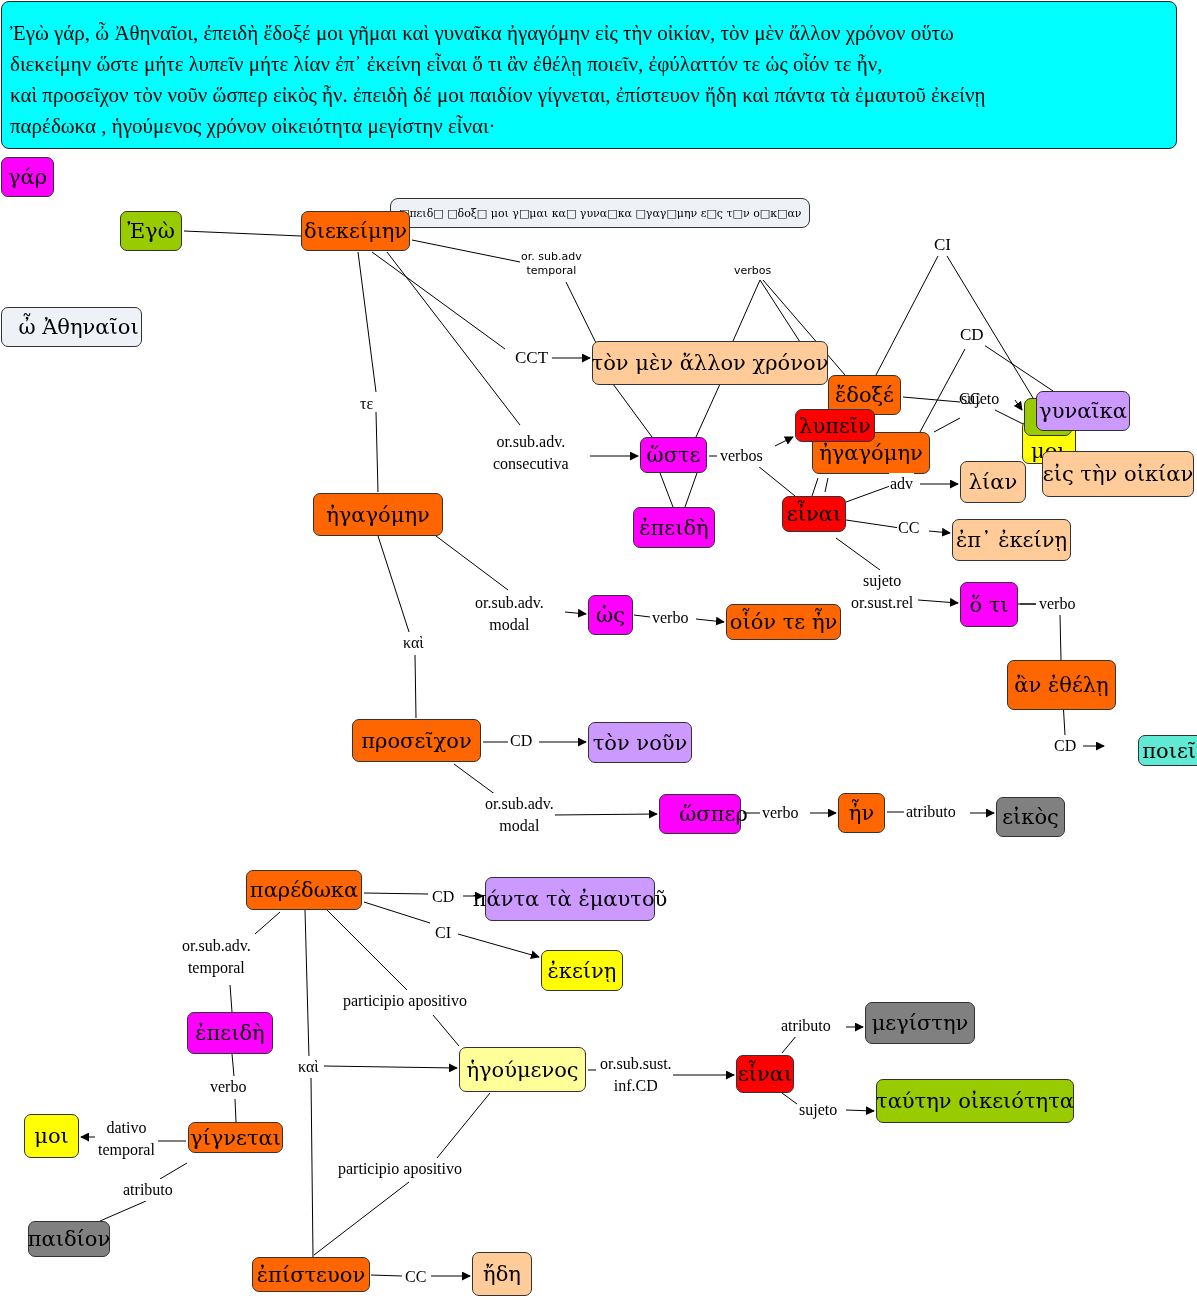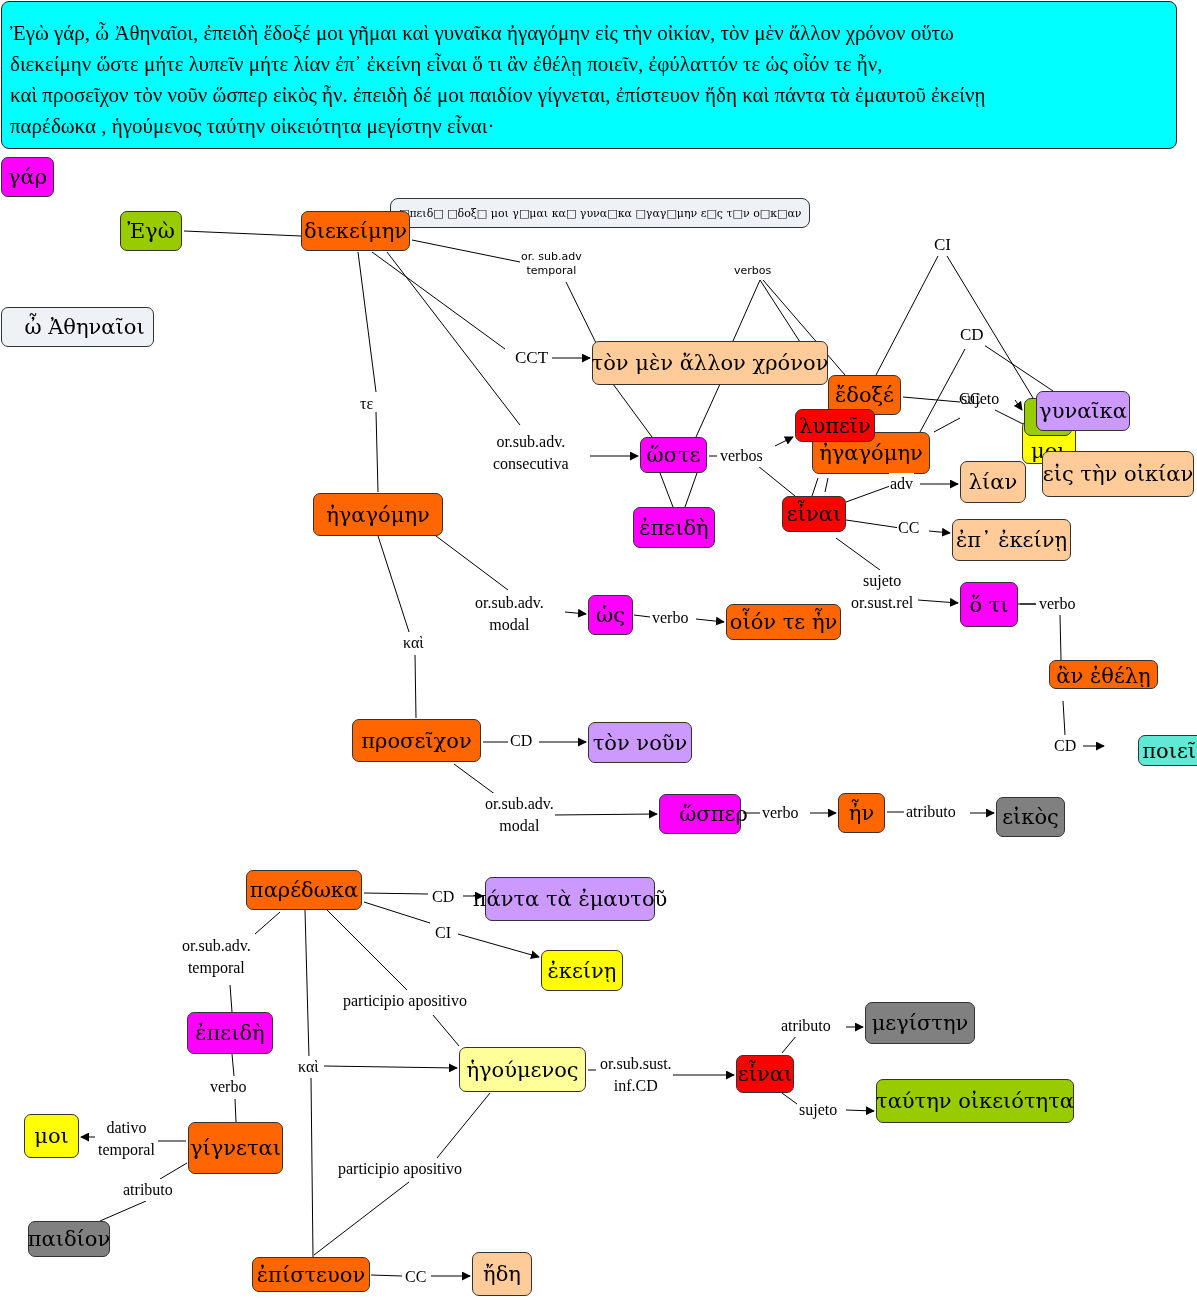--- a/index.html
+++ b/index.html
@@ -22,21 +22,21 @@
              display: flex; align-items: center; padding-left: 8px; white-space: nowrap; overflow: hidden;
              font-family: "DejaVu Serif", serif; }
 </style>
 </head>
 <body>
 
 <div id="header">
   <p>Ἐγὼ γάρ, ὦ Ἀθηναῖοι, ἐπειδὴ ἔδοξέ μοι γῆμαι  καὶ γυναῖκα ἠγαγόμην  εἰς τὴν οἰκίαν, τὸν μὲν ἄλλον χρόνον οὕτω</p>
   <p>διεκείμην ὥστε  μήτε λυπεῖν μήτε λίαν  ἐπ᾿ ἐκείνη εἶναι ὅ τι ἂν ἐθέλῃ ποιεῖν, ἐφύλαττόν τε  ὡς οἷόν τε ἦν,</p>
   <p> καὶ προσεῖχον τὸν νοῦν ὥσπερ εἰκὸς ἦν. ἐπειδὴ δέ μοι παιδίον γίγνεται, ἐπίστευον ἤδη καὶ πάντα τὰ ἐμαυτοῦ ἐκείνῃ</p>
-  <p>παρέδωκα , ἡγούμενος ταύτην οἰκειότητα μεγίστην εἶναι·</p>
+  <p>παρέδωκα , ἡγούμενος χρόνον οἰκειότητα μεγίστην εἶναι·</p>
 </div>
 
 <svg id="links">
   <defs>
     <marker id="arr" viewBox="0 0 10 10" refX="9" refY="5" markerWidth="9" markerHeight="9" orient="auto">
       <path d="M0,0 L10,5 L0,10 z" fill="#000"></path>
     </marker>
   </defs>
 <line x1="184" y1="231" x2="301" y2="236" stroke="#000" stroke-width="1"></line>
     <line x1="412" y1="240" x2="520" y2="262" stroke="#000" stroke-width="1"></line>
@@ -122,21 +122,21 @@
   </svg>
 
 <div id="tooltip">□πειδ□ □δοξ□ μοι γ□μαι  κα□ γυνα□κα □γαγ□μην  ε□ς τ□ν ο□κ□αν</div>
 
 <div class="node" style="left:1px;top:157px;width:53px;height:40px;background:#ff00ff;">
     <span>γάρ</span>
   </div>
 <div class="node" style="left:120px;top:211px;width:62px;height:40px;background:#99cc00;">
     <span>Ἐγὼ</span>
   </div>
-<div class="node" style="left:1px;top:307px;width:153px;height:40px;background:#eef2f6;padding-left:14px;">
+<div class="node" style="left:1px;top:307px;width:141px;height:40px;background:#eef2f6;padding-left:14px;">
     <span>ὦ Ἀθηναῖοι</span>
   </div>
 <div class="node" style="left:592px;top:341px;width:236px;height:44px;background:#ffcc99;">
     <span>τὸν μὲν ἄλλον χρόνον</span>
   </div>
 <div class="node" style="left:828px;top:375px;width:73px;height:40px;background:#ff6600;">
     <span>ἔδοξέ</span>
   </div>
 <div class="node" style="left:812px;top:432px;width:118px;height:42px;background:#ff6600;">
     <span>ἠγαγόμην</span>
@@ -179,21 +179,21 @@
   </div>
 <div class="node" style="left:588px;top:595px;width:45px;height:40px;background:#ff00ff;">
     <span>ὡς</span>
   </div>
 <div class="node" style="left:726px;top:604px;width:115px;height:36px;background:#ff6600;">
     <span>οἷόν τε ἦν</span>
   </div>
 <div class="node" style="left:960px;top:582px;width:58px;height:45px;background:#ff00ff;">
     <span>ὅ τι</span>
   </div>
-<div class="node" style="left:1049px;top:660px;width:109px;height:29px;background:#ff6600;align-items:flex-end;">
+<div class="node" style="left:1007px;top:660px;width:109px;height:50px;background:#ff6600;">
     <span>ἂν ἐθέλῃ</span>
   </div>
 <div class="node" style="left:1106px;top:735px;width:75px;height:31px;background:#5eead4;margin-left:32px;">
     <span>ποιεῖν</span>
   </div>
 <div class="node" style="left:352px;top:719px;width:129px;height:43px;background:#ff6600;">
     <span>προσεῖχον</span>
   </div>
 <div class="node" style="left:588px;top:722px;width:104px;height:41px;background:#cc99ff;">
     <span>τὸν νοῦν</span>
@@ -227,21 +227,21 @@
   </div>
 <div class="node" style="left:865px;top:1002px;width:110px;height:42px;background:#808080;">
     <span>μεγίστην</span>
   </div>
 <div class="node" style="left:876px;top:1079px;width:198px;height:44px;background:#99cc00;">
     <span>ταύτην οἰκειότητα</span>
   </div>
 <div class="node" style="left:24px;top:1114px;width:55px;height:44px;background:#ffff00;">
     <span>μοι</span>
   </div>
-<div class="node" style="left:188px;top:1122px;width:95px;height:52px;background:#ff6600;">
+<div class="node" style="left:188px;top:1122px;width:95px;height:31px;background:#ff6600;">
     <span>γίγνεται</span>
   </div>
 <div class="node" style="left:28px;top:1221px;width:82px;height:36px;background:#808080;">
     <span>παιδίον</span>
   </div>
 <div class="node" style="left:252px;top:1257px;width:118px;height:35px;background:#ff6600;">
     <span>ἐπίστευον</span>
   </div>
 <div class="node" style="left:472px;top:1252px;width:60px;height:44px;background:#ffcc99;">
     <span>ἤδη</span>

